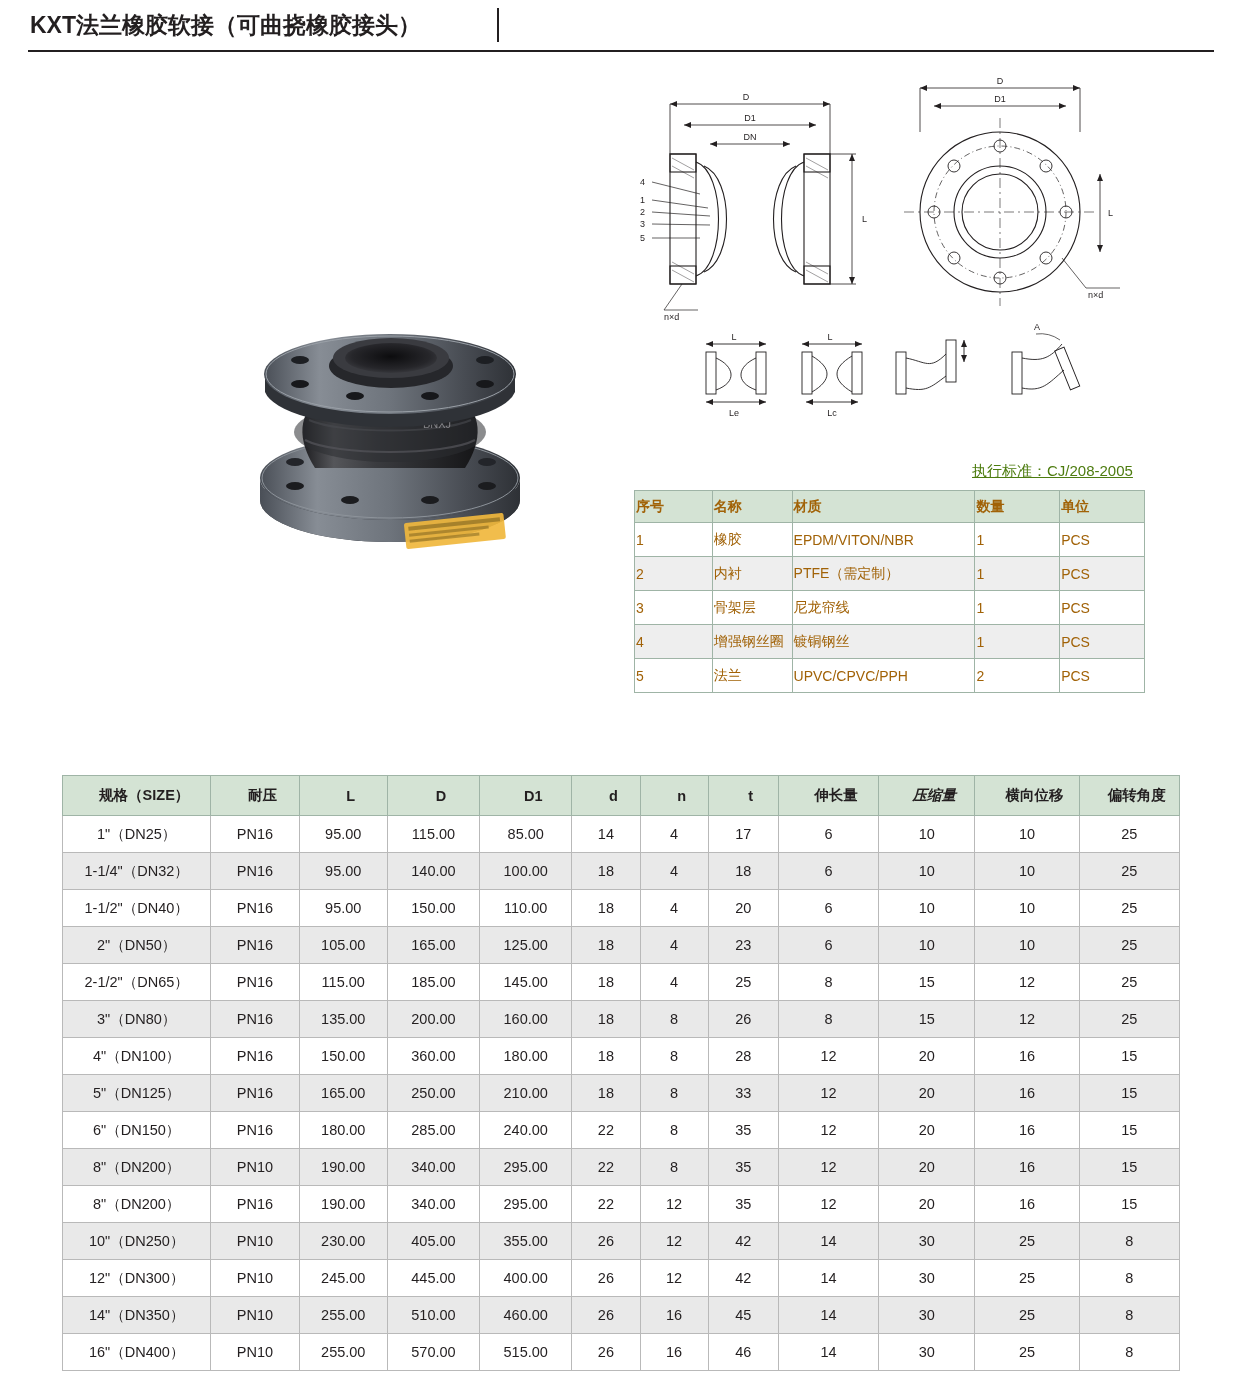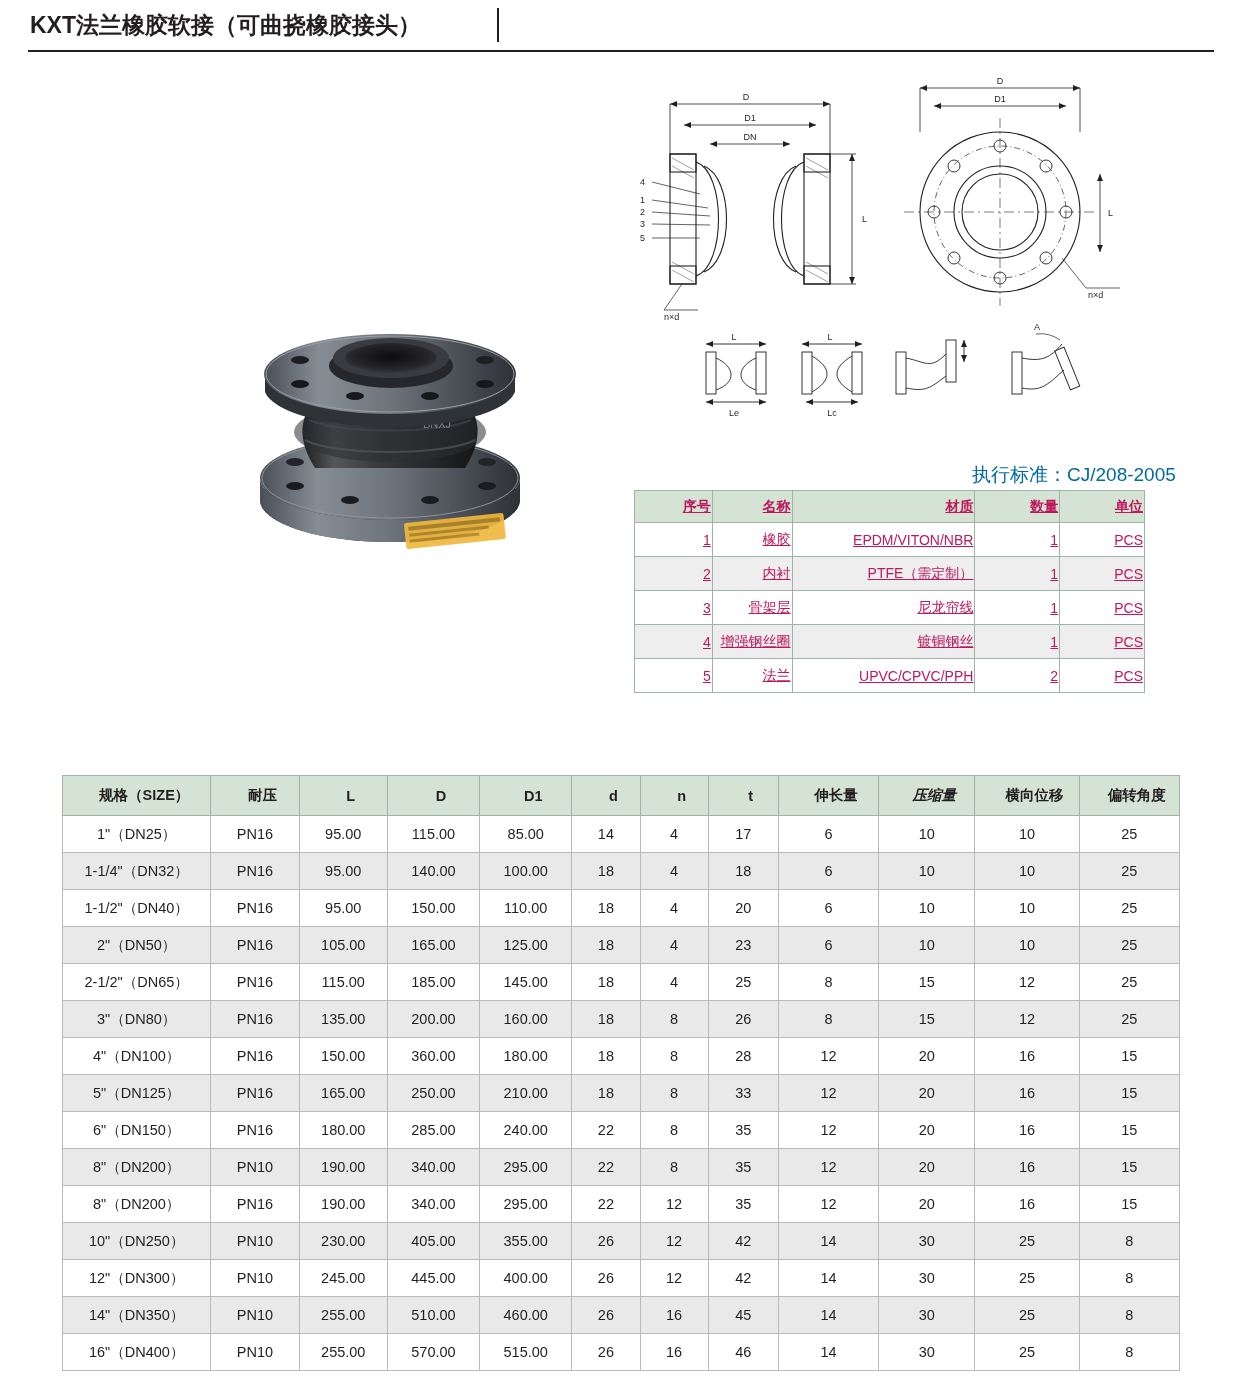--- a/index.html
+++ b/index.html
@@ -38,37 +38,36 @@
   .photo-wrap {
     position: absolute; left: 205px; top: 300px; width: 380px; height: 290px;
   }
 
   
   .drawing {
     position: absolute; left: 630px; top: 62px; width: 530px; height: 400px;
   }
   .standard-note {
     position: absolute; left: 972px; top: 462px;
-    font-size: 19px; color: #0369a1; white-space: nowrap;
+    font-size: 15px; color: #4d7c0f; white-space: nowrap; text-decoration: underline;
   }
 
   
   .parts-table {
     position: absolute; left: 634px; top: 490px; width: 511px;
     border-collapse: collapse;
     font-size: 14px;
   }
   .parts-table th, .parts-table td {
     border: 1px solid #9fb4a6;
-    text-align: right;
+    text-align: left;
     vertical-align: middle;
     height: 34px;
-    color: #be185d;
+    color: #a16207;
     font-weight: normal;
-    text-decoration: underline;
   }
   .parts-table thead th {
     background: #d4e3d4;
     font-weight: bold;
     height: 32px;
   }
   .parts-table tbody tr:nth-child(even) td { background: #eeeeee; }
   .parts-table tbody tr:nth-child(odd) td { background: #ffffff; }
   .pt-c0 { width: 78px; }
   .pt-c1 { width: 80px; margin-top: 26px; }

